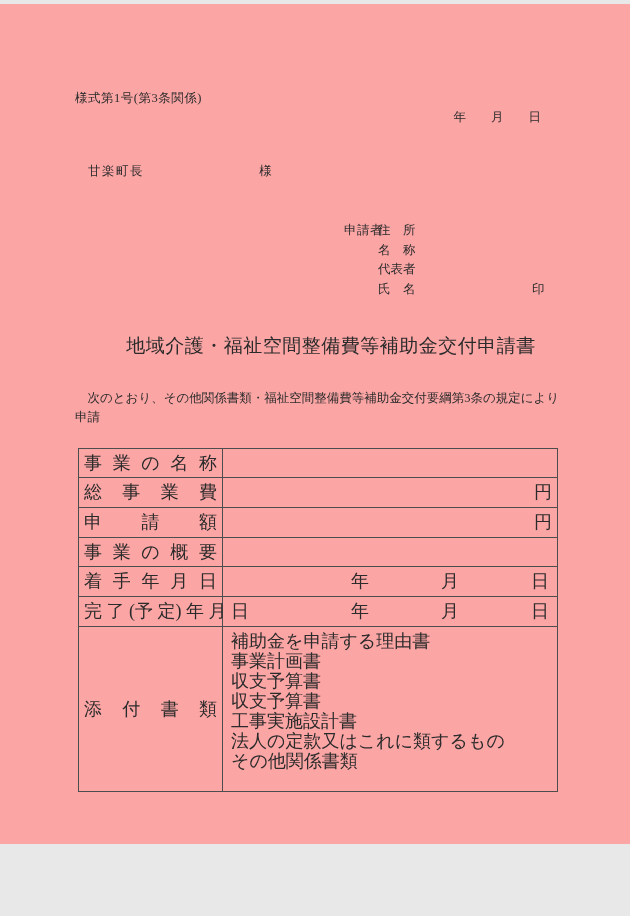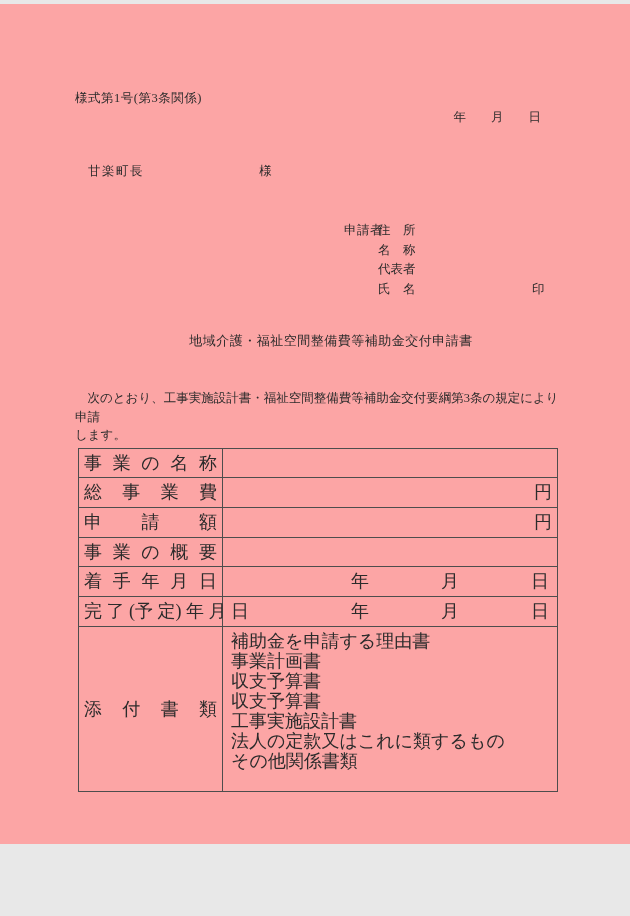--- a/index.html
+++ b/index.html
@@ -59,21 +59,21 @@
     position: absolute;
     left: 204px; top: 0;
   }
 
   .doc-title {
     left: 75px; top: 328px;
     width: 482px;
     padding-left: 30px;
     box-sizing: border-box;
     text-align: center;
-    font-size: 13px;
+    font-size: 19px;
     letter-spacing: 0.5px;
   }
 
   .body-text {
     left: 75px; top: 385px;
     width: 490px;
     line-height: 18.5px;
   }
 
   .form-table {
@@ -145,22 +145,21 @@
     </div>
     <div class="applicant-row">
       <span>氏　名</span>
       <span class="seal">印</span>
     </div>
   </div>
 
   <div class="abs doc-title">地域介護・福祉空間整備費等補助金交付申請書</div>
 
   <div class="abs body-text">
-    <div>　次のとおり、工事実施設計書・福祉空間整備費等補助金交付要綱第3条の規定により申請</div>
-    <div>します。</div>
+    <div>　次のとおり、その他関係書類・福祉空間整備費等補助金交付要綱第3条の規定により申請</div>
   </div>
 
   <table class="abs form-table">
     <colgroup>
         <col class="c1">
         <col class="c2">
       </colgroup>
     <tbody>
       <tr class="r-s29">
         <td class="label-cell">

